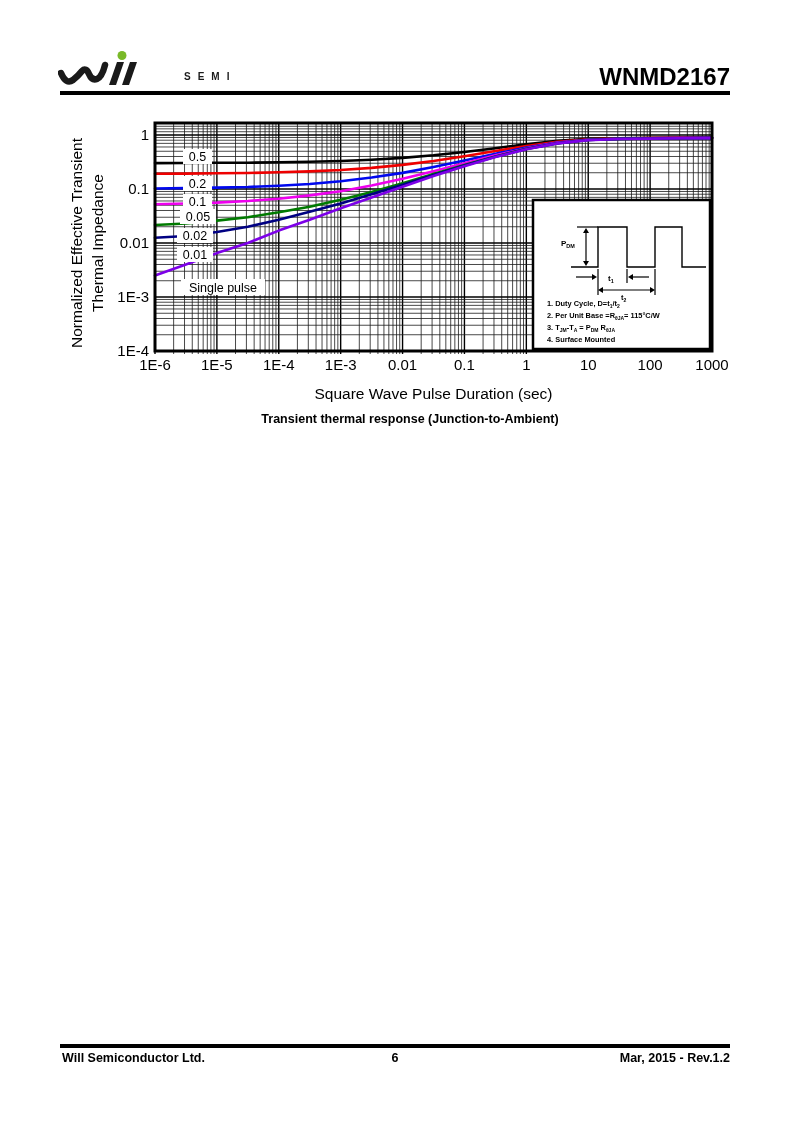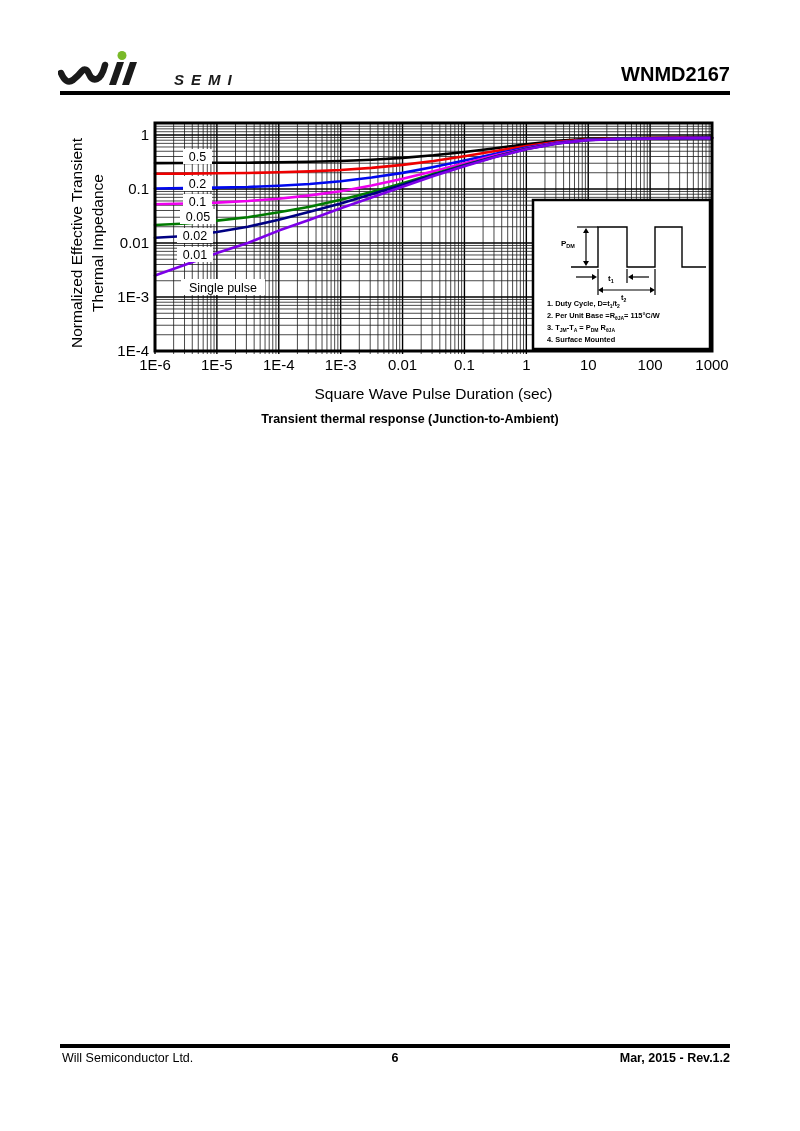--- a/index.html
+++ b/index.html
@@ -1,27 +1,27 @@
 <!DOCTYPE html>
 <html><head>
 <meta charset="utf-8">
 <style>
   html,body{margin:0;padding:0;}
   body{width:800px;height:1131px;background:#ffffff;position:relative;
        font-family:"Liberation Sans",sans-serif;color:#000;overflow:hidden;}
   .logo-mark{position:absolute;left:58px;top:48px;width:100px;height:46px;}
-  .logo-semi{position:absolute;left:174px;top:71px;font-size:15px;font-weight:bold;
-             letter-spacing:7px;color:#1b1b1b;font-style:italic;}
-  .part-number{position:absolute;top:63px;right:70px;font-size:20px;font-weight:bold;color:#000;}
+  .logo-semi{position:absolute;left:184px;top:71px;font-size:10px;font-weight:bold;
+             letter-spacing:7px;color:#1b1b1b;}
+  .part-number{position:absolute;top:63px;right:70px;font-size:24px;font-weight:bold;color:#000;}
   .header-rule{position:absolute;left:60px;top:91px;width:670px;height:4px;background:#000;}
   #chart{position:absolute;left:0;top:100px;width:800px;height:340px;}
   .caption{position:absolute;left:0;top:412px;width:800px;text-align:center;
            font-size:12.5px;font-weight:bold;padding-left:10px;}
   .footer-rule{position:absolute;left:60px;top:1044px;width:670px;height:4px;background:#000;}
-  .footer-left{position:absolute;left:62px;top:1051px;font-size:12.5px;font-weight:normal;}
+  .footer-left{position:absolute;left:62px;top:1051px;font-size:12.5px;font-weight:bold;}
   .footer-center{position:absolute;left:60px;top:1051px;width:670px;text-align:center;
                  font-size:12.5px;font-weight:bold;}
   .footer-right{position:absolute;right:70px;top:1051px;font-size:12.5px;font-weight:bold;}
   figure{margin:0;}
 </style>
 </head>
 <body>
 
 <header>
   <svg class="logo-mark" viewBox="0 0 100 44">

